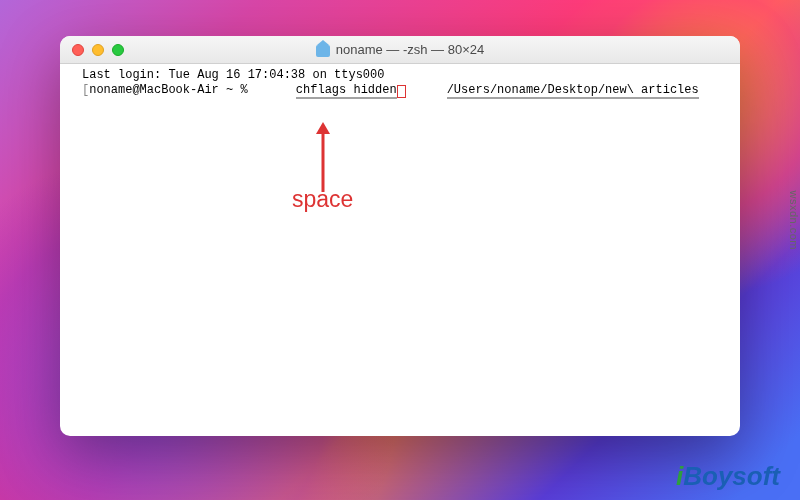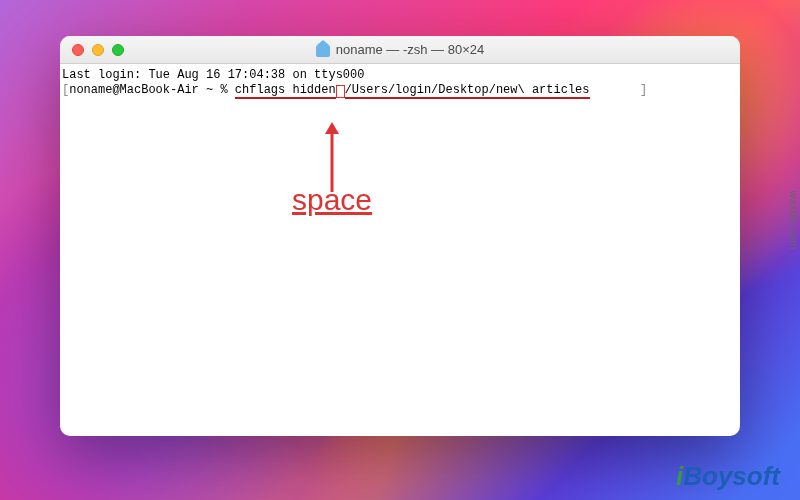--- a/index.html
+++ b/index.html
@@ -84,38 +84,39 @@
       content: '';
       position: absolute;
       top: -5px;
       left: 1px;
       width: 0; height: 0;
       border-left: 6px solid transparent;
       border-right: 6px solid transparent;
       border-bottom: 5px solid #6db5e8;
     }
     .terminal-body {
-      padding: 4px 2px;
+      padding: 4px 22px;
       font-family: Menlo, Monaco, 'Courier New', monospace;
       font-size: 12px;
       line-height: 15px;
       color: #000;
       position: relative;
     }
     .line { white-space: pre; }
     .cursor {
       display: inline-block;
       width: 7px;
       height: 13px;
       background: #b0b0b0;
       vertical-align: text-bottom;
     }
     .bracket { color: #888; }
     .underline {
-      border-bottom: 2px solid #b91c1c;
+      border-bottom: 2px solid #a3a3a3;
+      margin-left: 41px;
     }
     .space-box {
       display: inline-block;
       width: 9px;
       height: 13px;
       border: 1.5px solid #dd3333;
       vertical-align: text-bottom;
       margin-bottom: -1px;
     }
     .annotation {
@@ -124,24 +125,23 @@
       left: 232px;
       display: flex;
       flex-direction: column;
       align-items: center;
       pointer-events: none;
     }
     .arrow-svg { display: block; }
     .label {
       color: #dd3333;
       font-family: -apple-system, sans-serif;
-      font-size: 30px;
+      font-size: 23px;
       font-weight: 500;
       margin-top: -2px;
-      text-decoration: underline;
     }
     .watermark-right {
       position: absolute;
       right: 6px;
       top: 50%;
       transform: translateY(-50%) rotate(90deg);
       transform-origin: right center;
       font-size: 11px;
       color: #666;
       z-index: 20;
@@ -170,21 +170,21 @@
       <div class="light yellow"></div>
       <div class="light green"></div>
     </div>
     <div class="title">
       <span class="home-icon"></span>
       <span>noname — -zsh — 80×24</span>
     </div>
   </div>
   <div class="terminal-body">
     <div class="line">Last login: Tue Aug 16 17:04:38 on ttys000</div>
-    <div class="line"><span class="bracket">[</span><span>noname@MacBook-Air ~ % </span><span class="underline">chflags hidden</span><span class="space-box"></span><span class="underline">/Users/login/Desktop/new\ articles</span>       <span class="bracket">]</span></div>
+    <div class="line"><span class="bracket">[</span><span>noname@MacBook-Air ~ % </span><span class="underline">chflags hidden</span><span class="space-box"></span><span class="underline">/Users/noname/Desktop/new\ articles</span>       <span class="bracket">]</span></div>
 
     <div class="annotation">
       <svg class="arrow-svg" width="20" height="72" viewBox="0 0 20 72">
         <line x1="10" y1="8" x2="10" y2="70" stroke="#dd3333" stroke-width="3"></line>
         <polygon points="10,0 3,12 17,12" fill="#dd3333"></polygon>
       </svg>
       <div class="label">space</div>
     </div>
   </div>
 </div>

